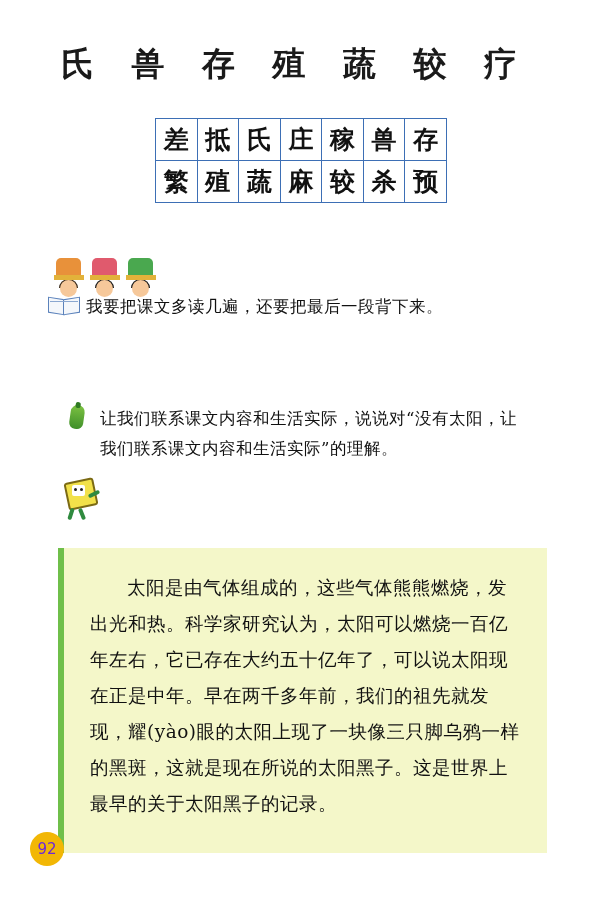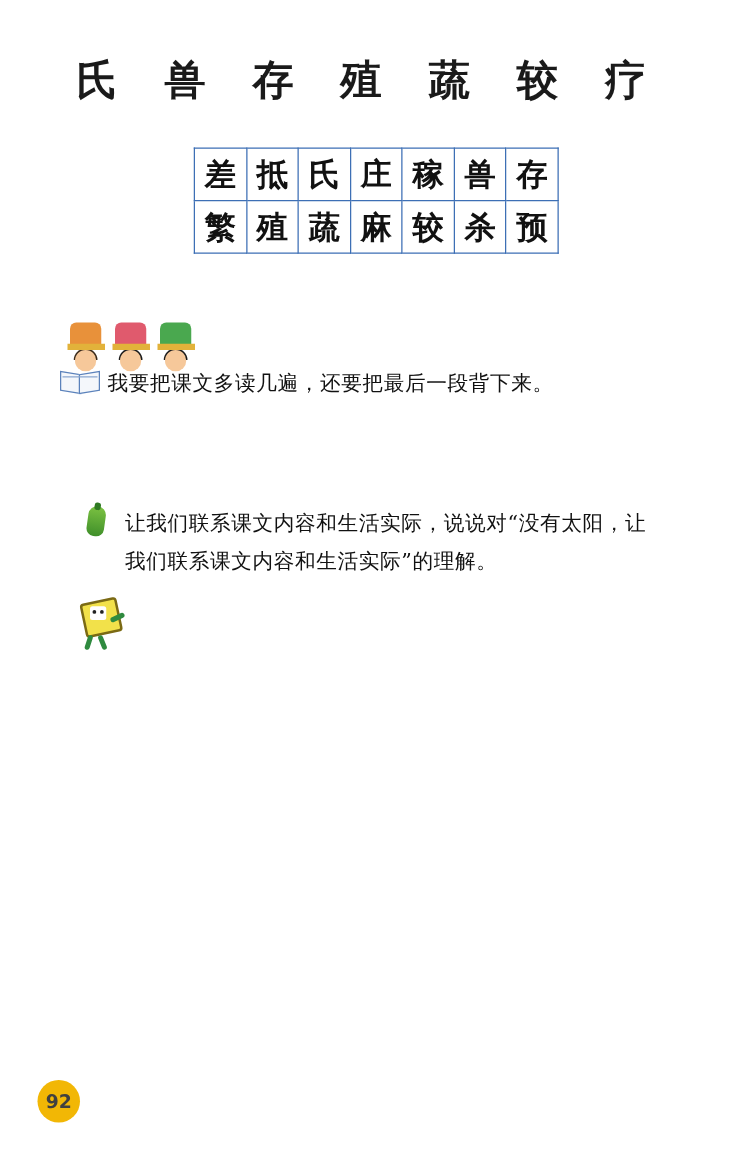--- a/index.html
+++ b/index.html
@@ -255,30 +255,30 @@
     font-size: 18.5px;
     line-height: 36px;
     color: #111;
     text-indent: 37px;
     letter-spacing: 0.5px;
   }
 
   
   .pagenum {
     position: absolute;
-    top: 864px;
+    top: 832px;
     left: 30px;
     width: 34px;
     height: 34px;
     border-radius: 50%;
     background: #f2b705;
-    color: #404040;
+    color: #6d28d9;
     font-family: "DejaVu Sans", "Liberation Sans", sans-serif;
     font-size: 15px;
-    font-weight: 700;
+    font-weight: 400;
     display: flex;
     align-items: center;
     justify-content: center;
   }
 </style>
 </head>
 <body>
 
 <div class="page">
 
@@ -353,16 +353,19 @@
     <span class="mbody"></span>
     <span class="mface"></span>
     <span class="eye a"></span>
     <span class="eye b"></span>
     <span class="arm"></span>
     <span class="leg a"></span>
     <span class="leg b"></span>
   </div>
 
 
+  <div class="panel">
+    <p>太阳是由气体组成的，这些气体熊熊燃烧，发出光和热。科学家研究认为，太阳可以燃烧一百亿年左右，它已存在大约五十亿年了，可以说太阳现在正是中年。早在两千多年前，我们的祖先就发现，耀(yào)眼的太阳上现了一块像三只脚乌鸦一样的黑斑，这就是现在所说的太阳黑子。这是世界上最早的关于太阳黑子的记录。</p>
+  </div>
 
   <div class="pagenum">92</div>
 
 </div>
 
 </body></html>

